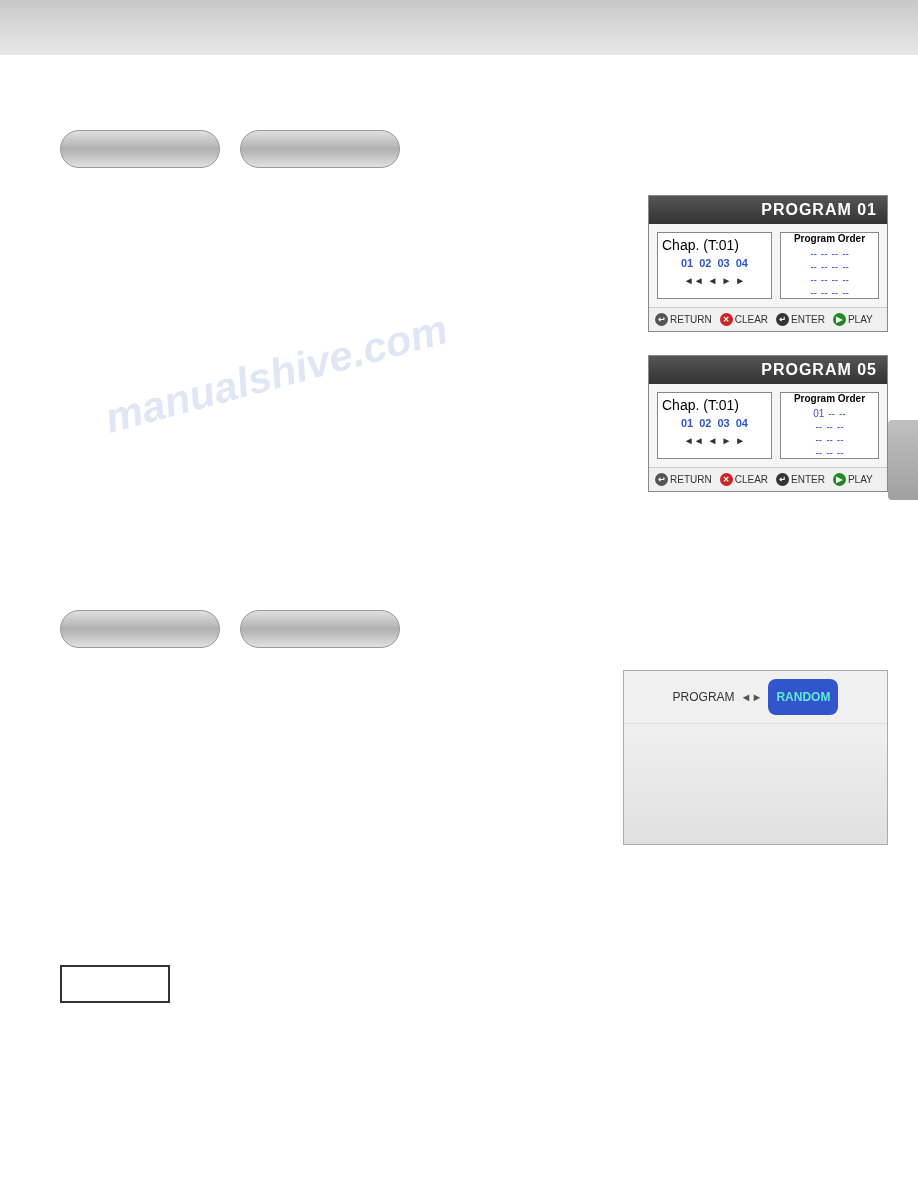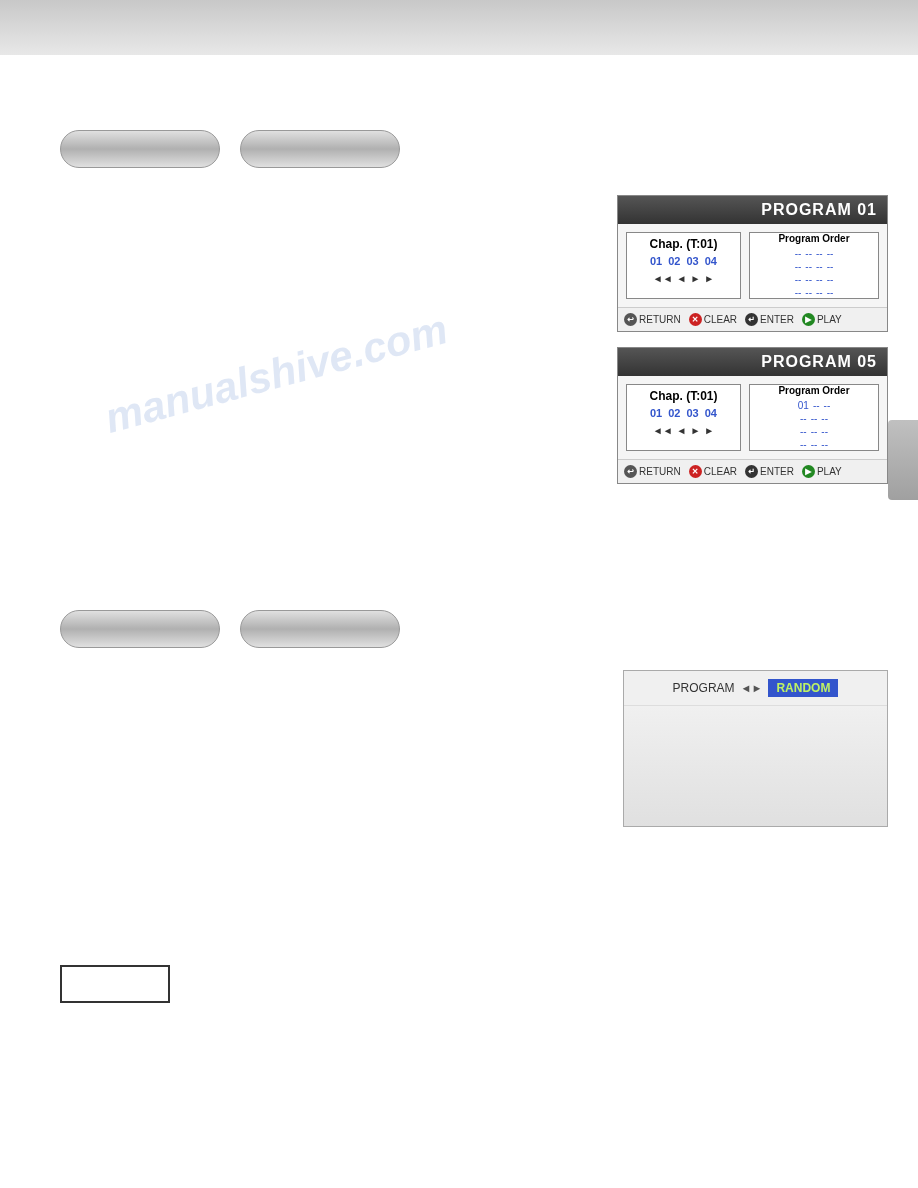--- a/index.html
+++ b/index.html
@@ -51,24 +51,24 @@
       left: 60px;
       display: flex;
       gap: 20px;
     }
 
     
     .right-panel {
       position: absolute;
       top: 195px;
       right: 30px;
-      width: 271px;
+      width: 240px;
       display: flex;
       flex-direction: column;
-      gap: 0;
+      gap: 8px;
     }
 
     
     .program-box {
       border: 1px solid #888;
       background: #f5f5f5;
       margin-bottom: 15px;
     }
 
     .program-header {
@@ -89,25 +89,24 @@
     }
 
     .chap-box {
       border: 1px solid #888;
       background: #fff;
       width: 115px;
       padding: 4px;
     }
 
     .chap-title {
-      font-size: 12px;
-      font-weight: bold;
+      font-size: 14px;
+      font-weight: normal;
       color: #000;
       margin-bottom: 4px;
-      text-align: center;
     }
 
     .chap-numbers {
       display: flex;
       gap: 6px;
       font-size: 11px;
       font-weight: bold;
       margin-bottom: 6px;
       justify-content: center;
     }
@@ -239,25 +238,25 @@
 
     .random-arrows {
       display: flex;
       align-items: center;
       font-size: 11px;
       color: #555;
     }
 
     .random-tag {
       background: #3355cc;
-      color: #bef264;
+      color: #5eead4;
       font-size: 12px;
       font-weight: bold;
-      padding: 2px 8px;
-      border-radius: 0;
+      padding: 11px 8px;
+      border-radius: 8px;
     }
 
     .random-body {
       height: 120px;
       background: linear-gradient(to bottom, #f0f0f0, #e0e0e0);
     }
 
     
     .small-rect {
       position: absolute;

